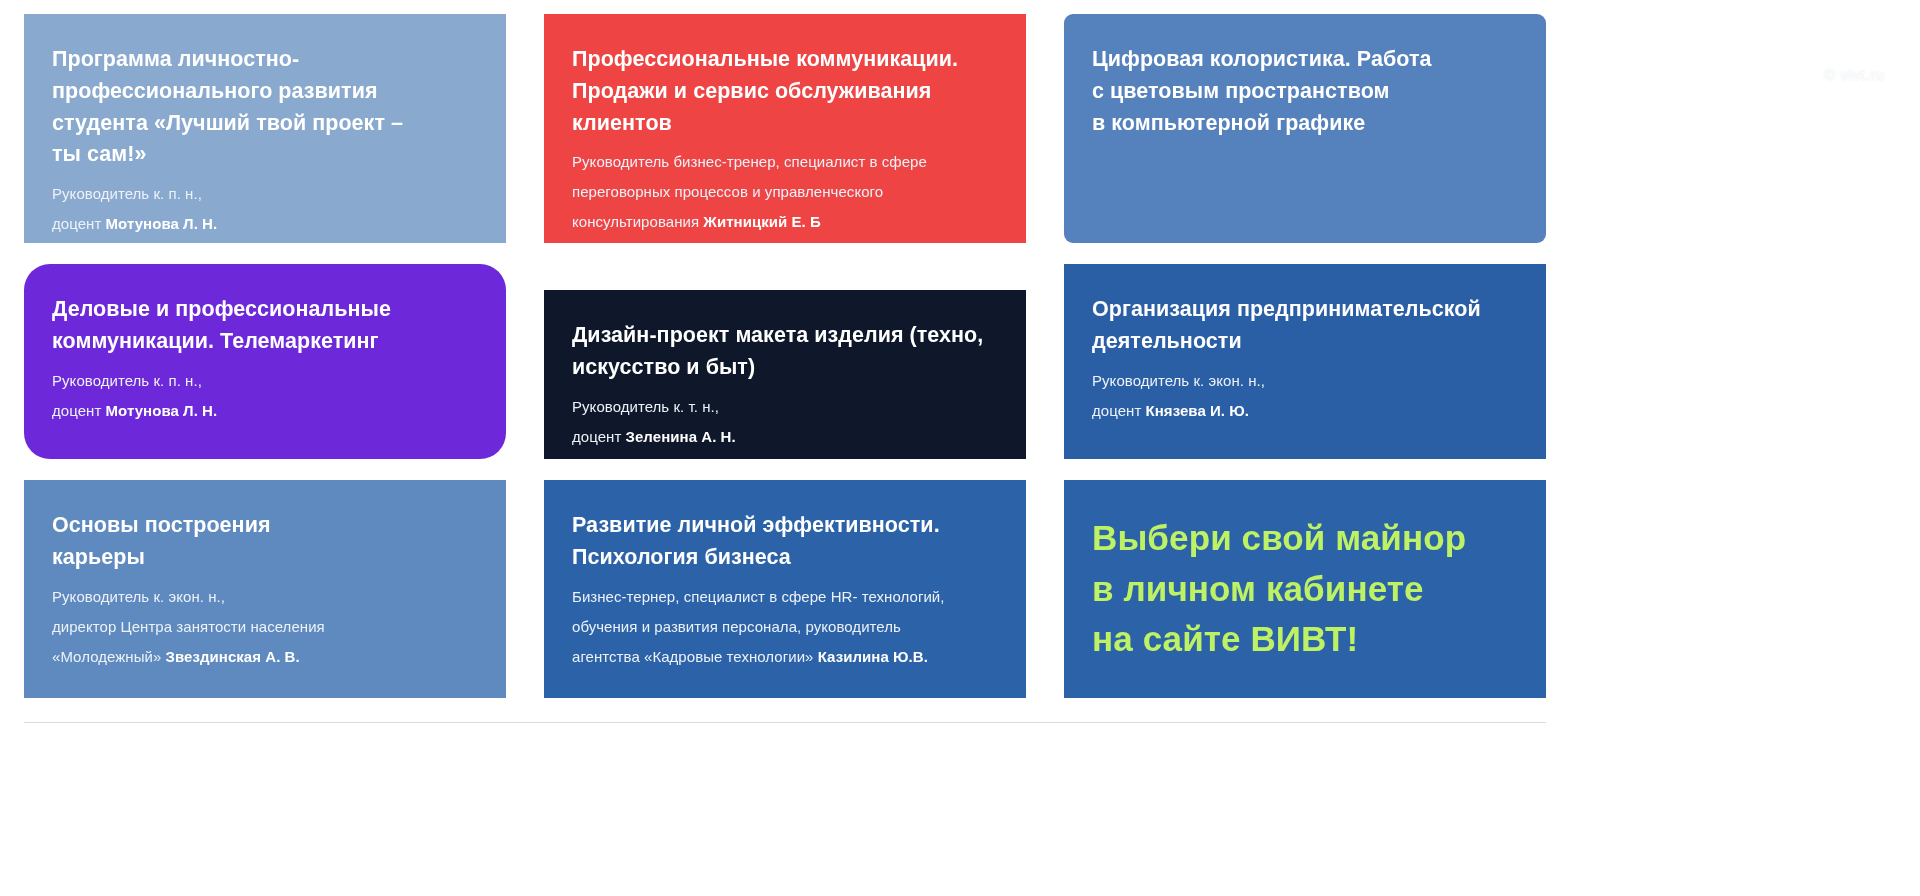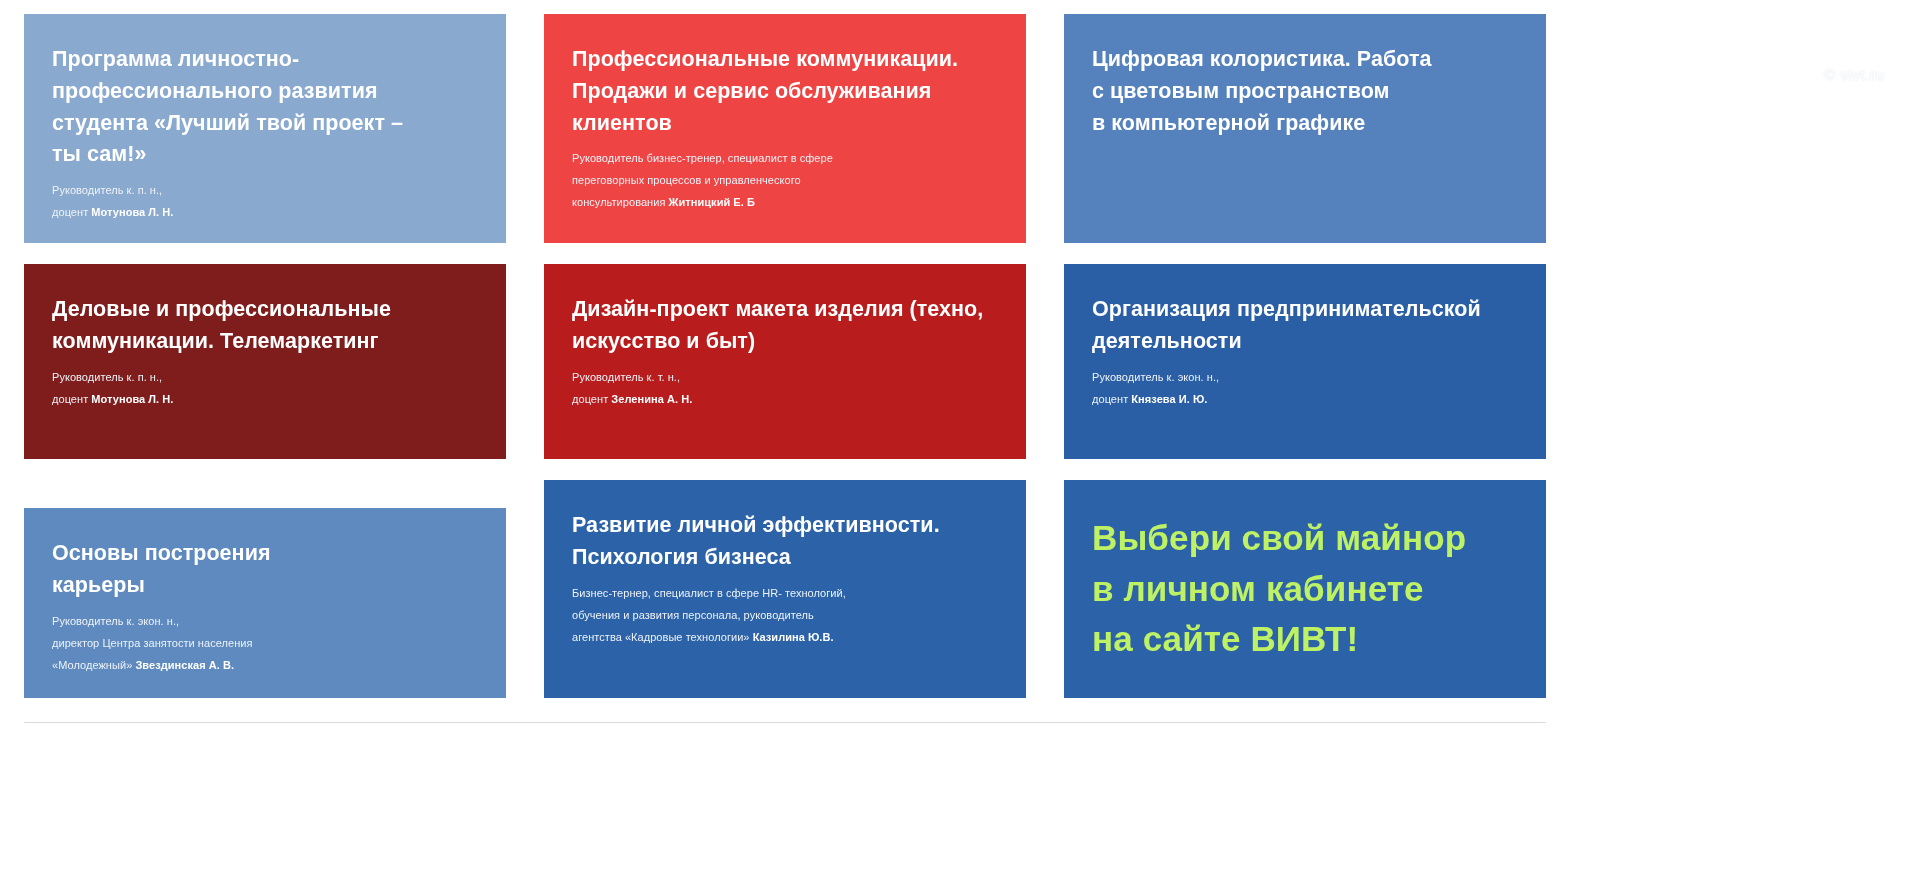--- a/index.html
+++ b/index.html
@@ -70,21 +70,21 @@
     font-weight: bold;
     line-height: 1.48;
     color: #ffffff;
     margin: 0 0 8px 0;
     letter-spacing: 0.05px;
   }
 
   .card-body { margin: 0; }
 
   .card-line {
-    font-size: 11px;
+    font-size: 15px;
     line-height: 2.0;
     color: #edf2f8;
     font-weight: normal;
     letter-spacing: 0.05px;
     white-space: nowrap;
   }
   .card-line b {
     font-weight: bold;
     color: #ffffff;
   }
@@ -156,47 +156,47 @@
         </div>
     </div>
     <div class="card" style="background: #ef4444;">
       <div class="card-title">Профессиональные коммуникации.<br>Продажи и сервис обслуживания<br>клиентов</div>
       <div class="card-body">
           <div class="card-line">Руководитель бизнес-тренер, специалист в сфере</div>
           <div class="card-line">переговорных процессов и управленческого</div>
           <div class="card-line">консультирования <b>Житницкий Е. Б</b></div>
         </div>
     </div>
-    <div class="card" style="background: rgb(85, 129, 189);">
+    <div class="card" style="background: rgb(85, 129, 189); border-radius: 9px;">
       <div class="card-title">Цифровая колористика. Работа<br>с цветовым пространством<br>в компьютерной графике</div>
     </div>
 
-    <div class="card compact" style="background: #7f1d1d;">
+    <div class="card compact" style="background: #6d28d9; border-radius: 26px;">
       <div class="card-title">Деловые и профессиональные<br>коммуникации. Телемаркетинг</div>
       <div class="card-body">
           <div class="card-line">Руководитель к. п. н.,</div>
           <div class="card-line">доцент <b>Мотунова Л. Н.</b></div>
         </div>
     </div>
-    <div class="card compact" style="background: #b91c1c;">
+    <div class="card compact" style="background: #0f172a; margin-top: 26px;">
       <div class="card-title">Дизайн-проект макета изделия (техно,<br>искусство и быт)</div>
       <div class="card-body">
           <div class="card-line">Руководитель к. т. н.,</div>
           <div class="card-line">доцент <b>Зеленина А. Н.</b></div>
         </div>
     </div>
     <div class="card compact" style="background: rgb(42, 95, 165);">
       <div class="card-title">Организация предпринимательской<br>деятельности</div>
       <div class="card-body">
           <div class="card-line">Руководитель к. экон. н.,</div>
           <div class="card-line">доцент <b>Князева И. Ю.</b></div>
         </div>
     </div>
 
-    <div class="card" style="background: rgb(94, 138, 191); margin-top: 28px;">
+    <div class="card" style="background: rgb(94, 138, 191);">
       <div class="card-title">Основы построения<br>карьеры</div>
       <div class="card-body">
           <div class="card-line">Руководитель к. экон. н.,</div>
           <div class="card-line">директор Центра занятости населения</div>
           <div class="card-line">«Молодежный» <b>Звездинская А. В.</b></div>
         </div>
     </div>
     <div class="card" style="background: rgb(44, 98, 168);">
       <div class="card-title">Развитие личной эффективности.<br>Психология бизнеса</div>
       <div class="card-body">

